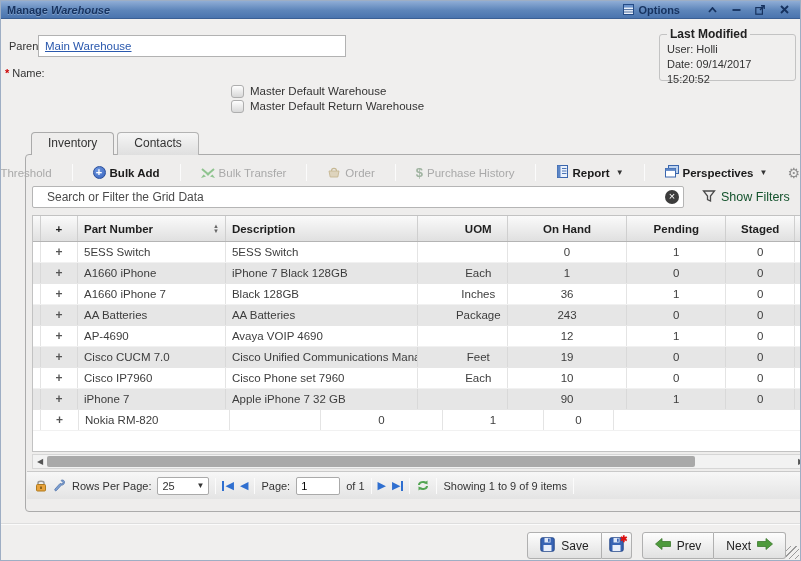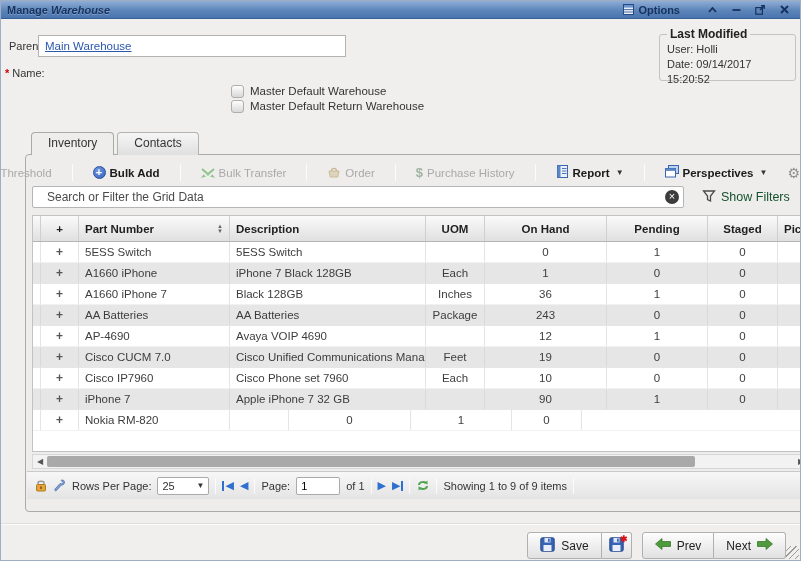--- a/index.html
+++ b/index.html
@@ -122,21 +122,21 @@
   .grid-row.alt { background:#e6e6e6; border-bottom:1px solid #e6e6e6; }
   .grid-row .cell {
     display:flex; align-items:center; padding:0 6px; border-right:1px solid #e4e4e4;
     overflow:hidden; white-space:nowrap;
   }
   .grid-row.alt .cell { border-right-color:#d9d9d9; }
   .c-gutter { width:8px; padding:0 !important; }
   .c-exp { width:38px; justify-content:center; padding:0 !important; }
   .c-part { width:151px; }
   .c-desc { width:196px; }
-  .c-uom { width:59px; justify-content:center; }
+  .c-uom { width:59px; justify-content:center;margin-left:32px; }
   .c-onhand { width:122px; justify-content:center; }
   .c-pend { width:101px; justify-content:center; }
   .c-staged { width:70px; justify-content:center; }
   .c-picked { flex:1; }
   .expander { color:#555; font-weight:bold; cursor:pointer; font-size:12px; }
   .sort-icon { display:flex; flex-direction:column; margin-left:auto; font-size:6px; color:#666; line-height:5px; padding-left:6px; }
   
   .hscroll {
     position:absolute; left:6px; top:299px; width:777px; height:15px;
     background:#f2f2f2; border:1px solid #d6d6d6; display:flex; align-items:center;

